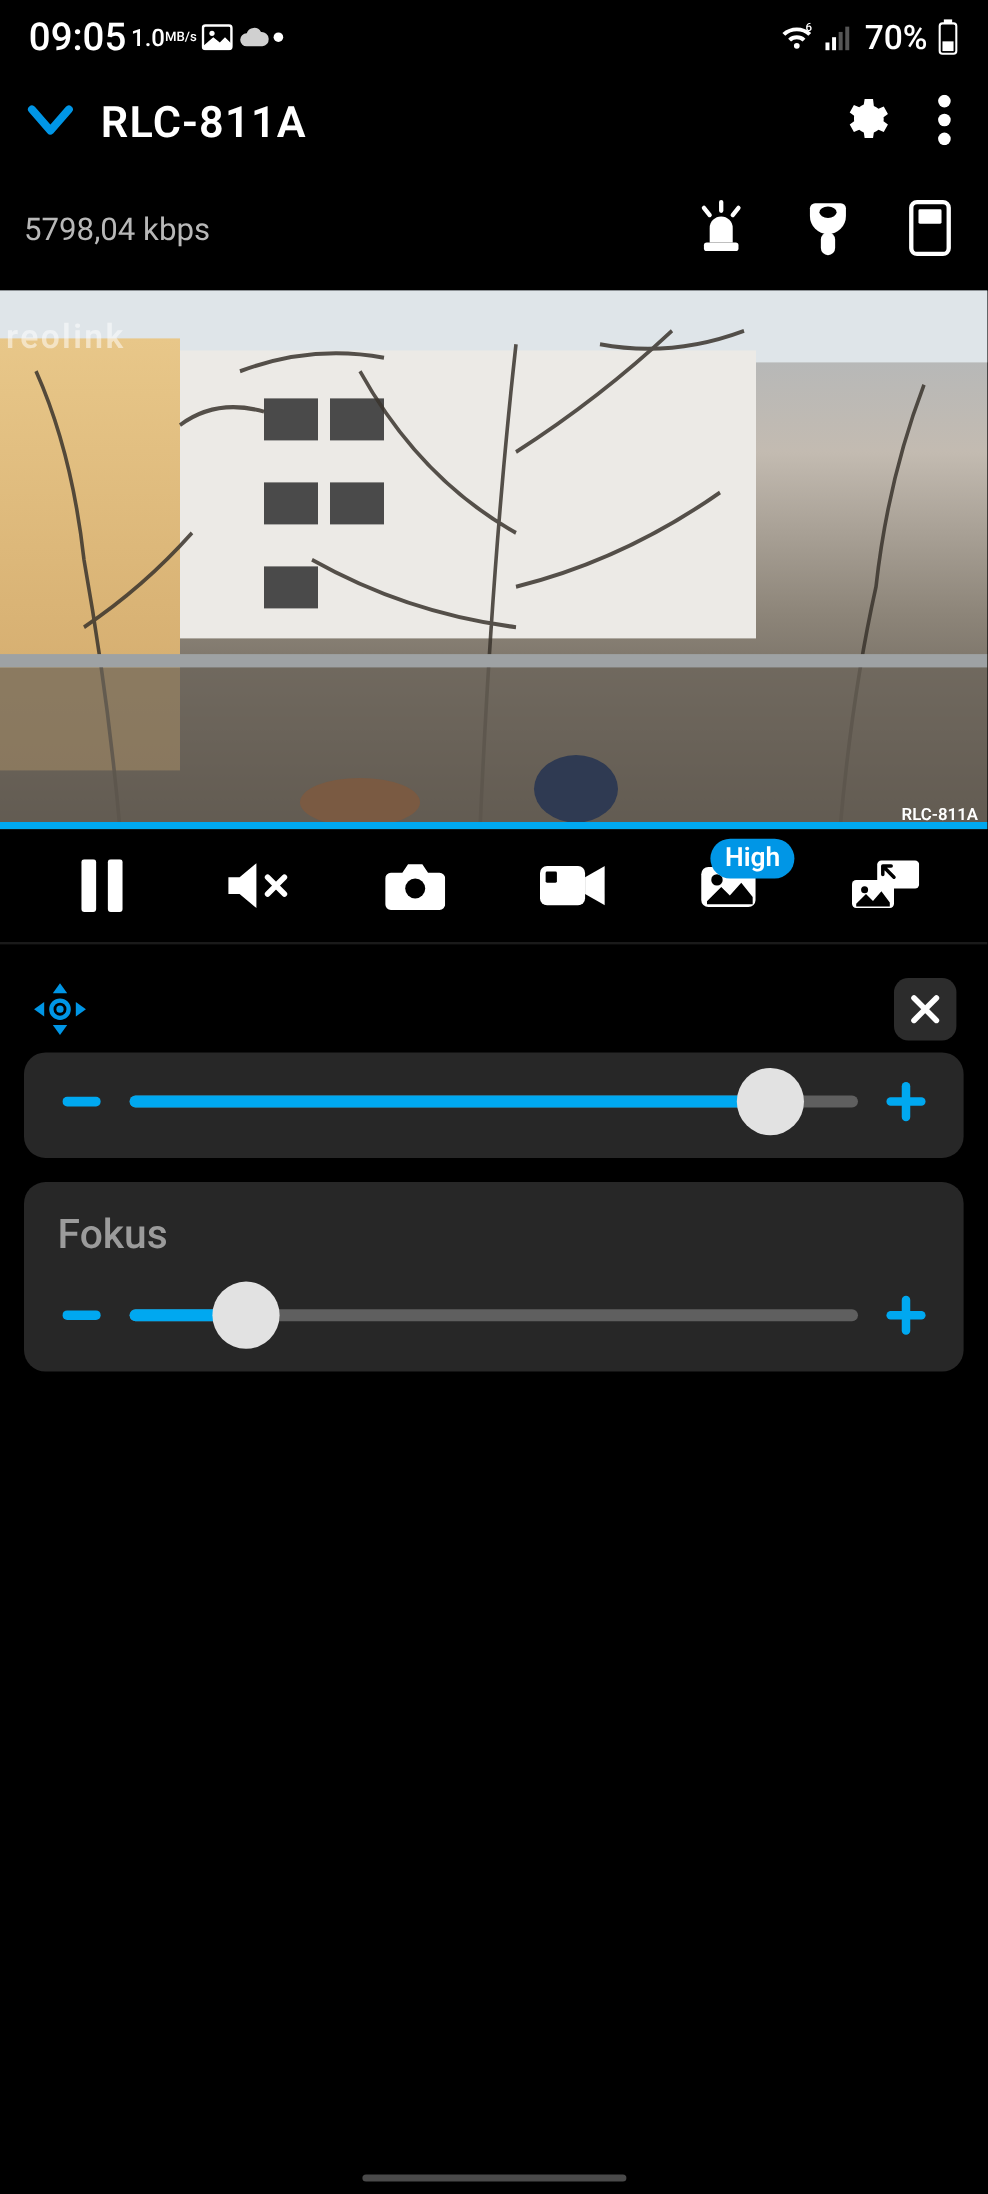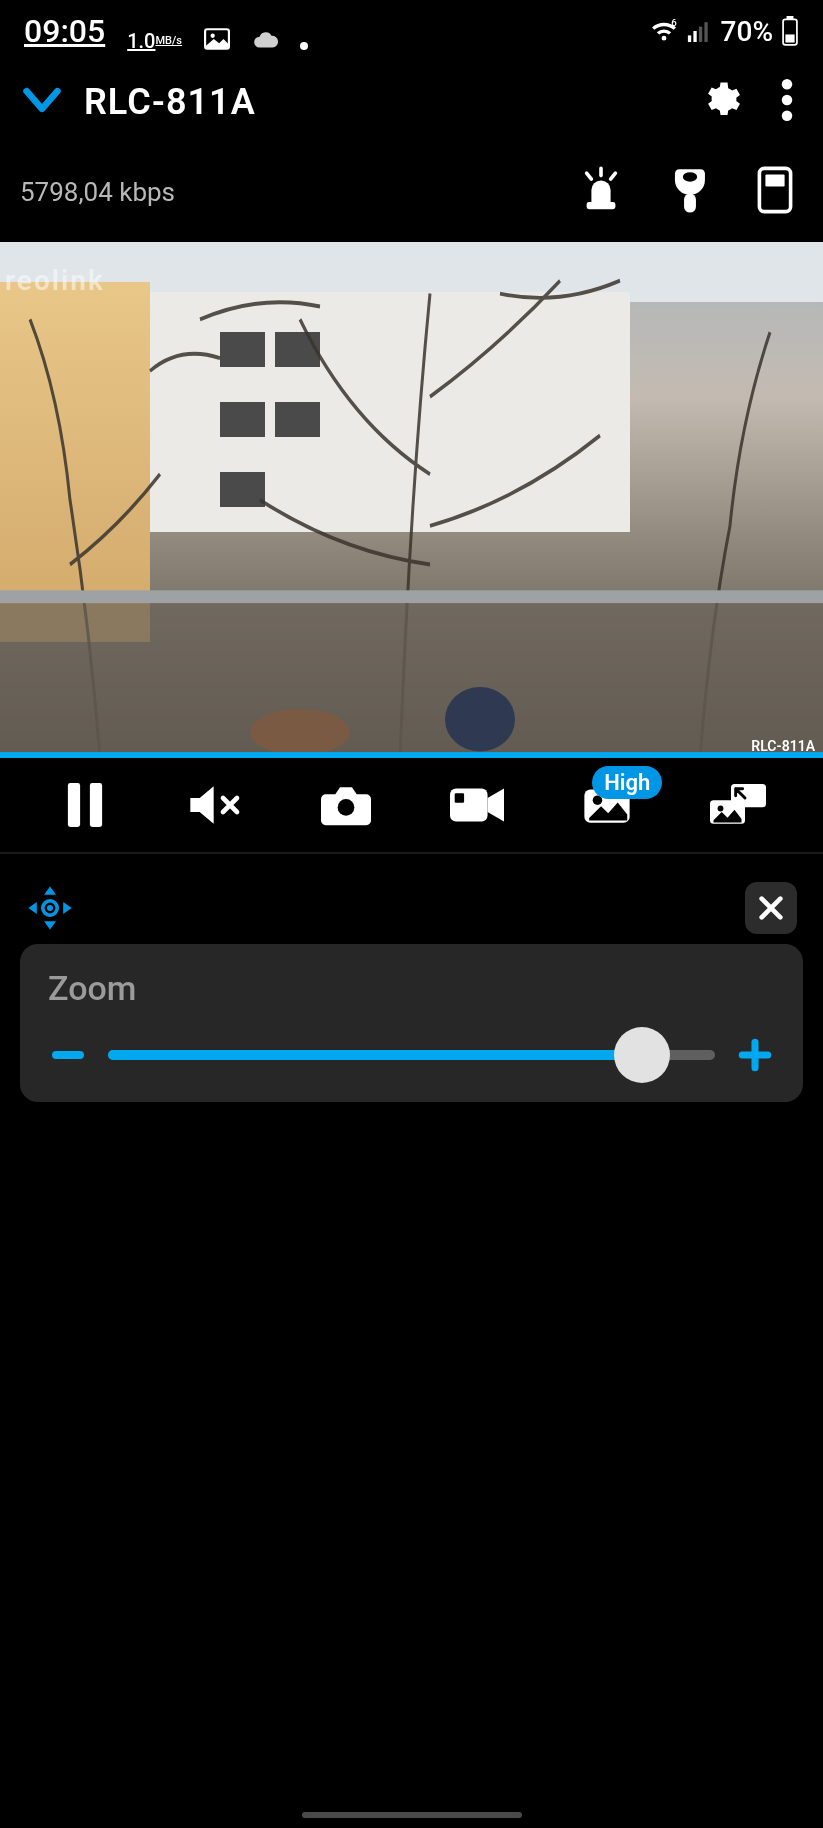--- a/index.html
+++ b/index.html
@@ -1,41 +1,41 @@
 <!DOCTYPE html>
 <html><head>
 <meta charset="utf-8">
 <style>
   * { box-sizing: border-box; margin: 0; padding: 0; }
   html, body { width: 823px; height: 1828px; background: #000; color: #fff; font-family: -apple-system, Roboto, sans-serif; overflow: hidden; }
 
   
   .status-bar { height: 62px; display: flex; justify-content: space-between; align-items: center; padding: 0 24px; font-size: 28px; font-weight: 500; }
-  .status-left { display: flex; align-items: flex-end; gap: 22px; text-decoration: underline; }
+  .status-left { display: flex; align-items: center; gap: 4px; }
   .status-clock { font-size: 32px; font-weight: 500; }
   .status-rate { font-size: 16px; line-height: 0.9; display: flex; flex-direction: row; align-items: center; }
   .status-rate .top { font-size: 20px; }
   .status-rate .bot { font-size: 11px; }
   .status-right { display: flex; align-items: center; gap: 8px; }
   .status-icon { display: inline-flex; align-items: center; justify-content: center; }
   .dot { width:8px; height:8px; background:#fff; border-radius:50%; }
 
   
   .title-bar { height: 80px; display: flex; align-items: center; padding: 0 20px; gap: 20px; }
   .chev { color:#008fe0; }
   .title-text { font-size: 36px; font-weight: 600; letter-spacing: 1px; flex:1; }
   .title-actions { display:flex; align-items:center; gap:40px; padding-right:10px; }
 
   
   .sub-bar { height: 100px; display:flex; align-items:center; justify-content:space-between; padding: 0 20px 0 20px; }
   .bitrate { color: #b8b8b8; font-size: 26px; }
   .sub-actions { display:flex; align-items:center; gap:50px; padding-right:10px;}
 
   
-  .video-area { width: 823px; height: 516px; position: relative; background: linear-gradient(180deg,#aeb6bd 0%,#c3bbb1 30%,#8d8579 60%,#4e473f 100%); overflow:hidden;}
+  .video-area { width: 823px; height: 449px; position: relative; background: linear-gradient(180deg,#aeb6bd 0%,#c3bbb1 30%,#8d8579 60%,#4e473f 100%); overflow:hidden;}
   .building-left{position:absolute;left:0;top:40px;width:150px;height:360px;background:linear-gradient(180deg,#e8c789,#d1a86a);}
   .building-mid{position:absolute;left:150px;top:50px;width:480px;height:240px;background:#eceae6;}
   .win{position:absolute;width:45px;height:35px;background:#4a4a4a;}
   .sky{position:absolute;top:0;left:0;right:0;height:60px;background:#dfe5e9;}
   .tree{position:absolute;inset:0;pointer-events:none;}
   .tree svg{width:100%;height:100%;}
   .watermark{position:absolute;left:5px;top:22px;color:rgba(255,255,255,0.5);font-size:28px;font-weight:600;letter-spacing:2px;}
   .cam-label{position:absolute;right:8px;bottom:4px;color:#fff;font-size:14px;font-weight:600;}
   .progress { position:absolute; left:0;right:0;bottom:0; height:6px; background:#00a8f0; }
 
@@ -251,35 +251,54 @@
       </svg>
     </span>
     <span class="close-btn">
       <svg width="28" height="28" viewBox="0 0 24 24">
           <path d="M4 4 L20 20 M20 4 L4 20" stroke="#fff" stroke-width="4" stroke-linecap="round"></path>
         </svg>
     </span>
   </div>
 
   <div class="slider-card">
-    <div class="slider-label">Zoom</div>
     <div class="slider-row">
       <span class="minus">
         <svg width="32" height="32" viewBox="0 0 24 24">
             <line x1="3" y1="12" x2="21" y2="12" stroke="#00a8f0" stroke-width="6" stroke-linecap="round"></line>
           </svg>
       </span>
       <div class="track">
         <div class="fill" style="width:88%"></div>
         <div class="thumb" style="left:88%"></div>
       </div>
       <span class="plus">
         <svg width="34" height="34" viewBox="0 0 24 24">
             <line x1="3" y1="12" x2="21" y2="12" stroke="#00a8f0" stroke-width="5" stroke-linecap="round"></line>
             <line x1="12" y1="3" x2="12" y2="21" stroke="#00a8f0" stroke-width="5" stroke-linecap="round"></line>
           </svg>
       </span>
     </div>
   </div>
 
+  <div class="slider-card">
+    <div class="slider-label">Fokus</div>
+    <div class="slider-row">
+      <span class="minus">
+        <svg width="32" height="32" viewBox="0 0 24 24">
+            <line x1="3" y1="12" x2="21" y2="12" stroke="#00a8f0" stroke-width="6" stroke-linecap="round"></line>
+          </svg>
+      </span>
+      <div class="track">
+        <div class="fill" style="width:16%"></div>
+        <div class="thumb" style="left:16%"></div>
+      </div>
+      <span class="plus">
+        <svg width="34" height="34" viewBox="0 0 24 24">
+            <line x1="3" y1="12" x2="21" y2="12" stroke="#00a8f0" stroke-width="5" stroke-linecap="round"></line>
+            <line x1="12" y1="3" x2="12" y2="21" stroke="#00a8f0" stroke-width="5" stroke-linecap="round"></line>
+          </svg>
+      </span>
+    </div>
+  </div>
 </div>
 
 <div class="home-indicator"></div>
 
 </body></html>

